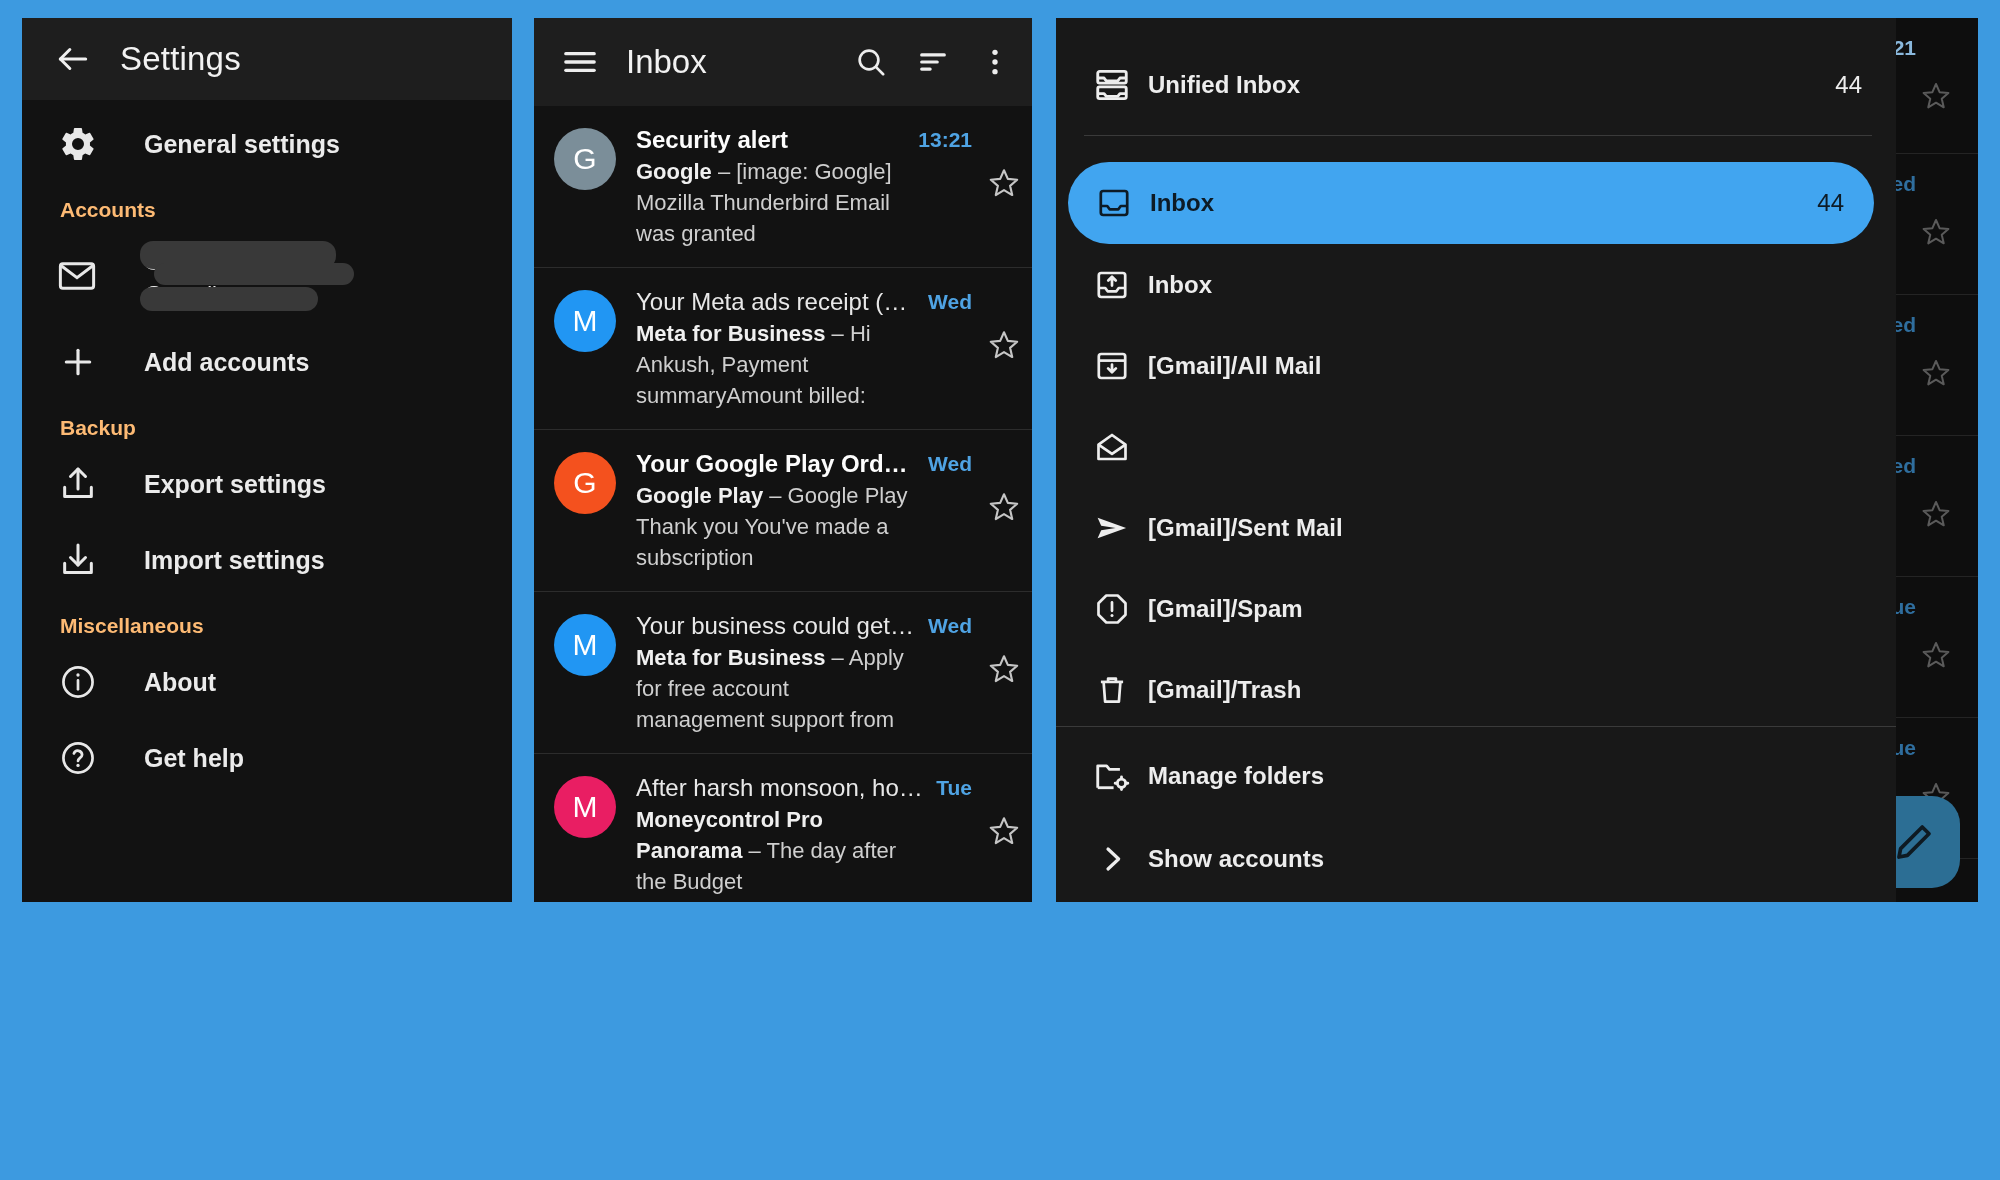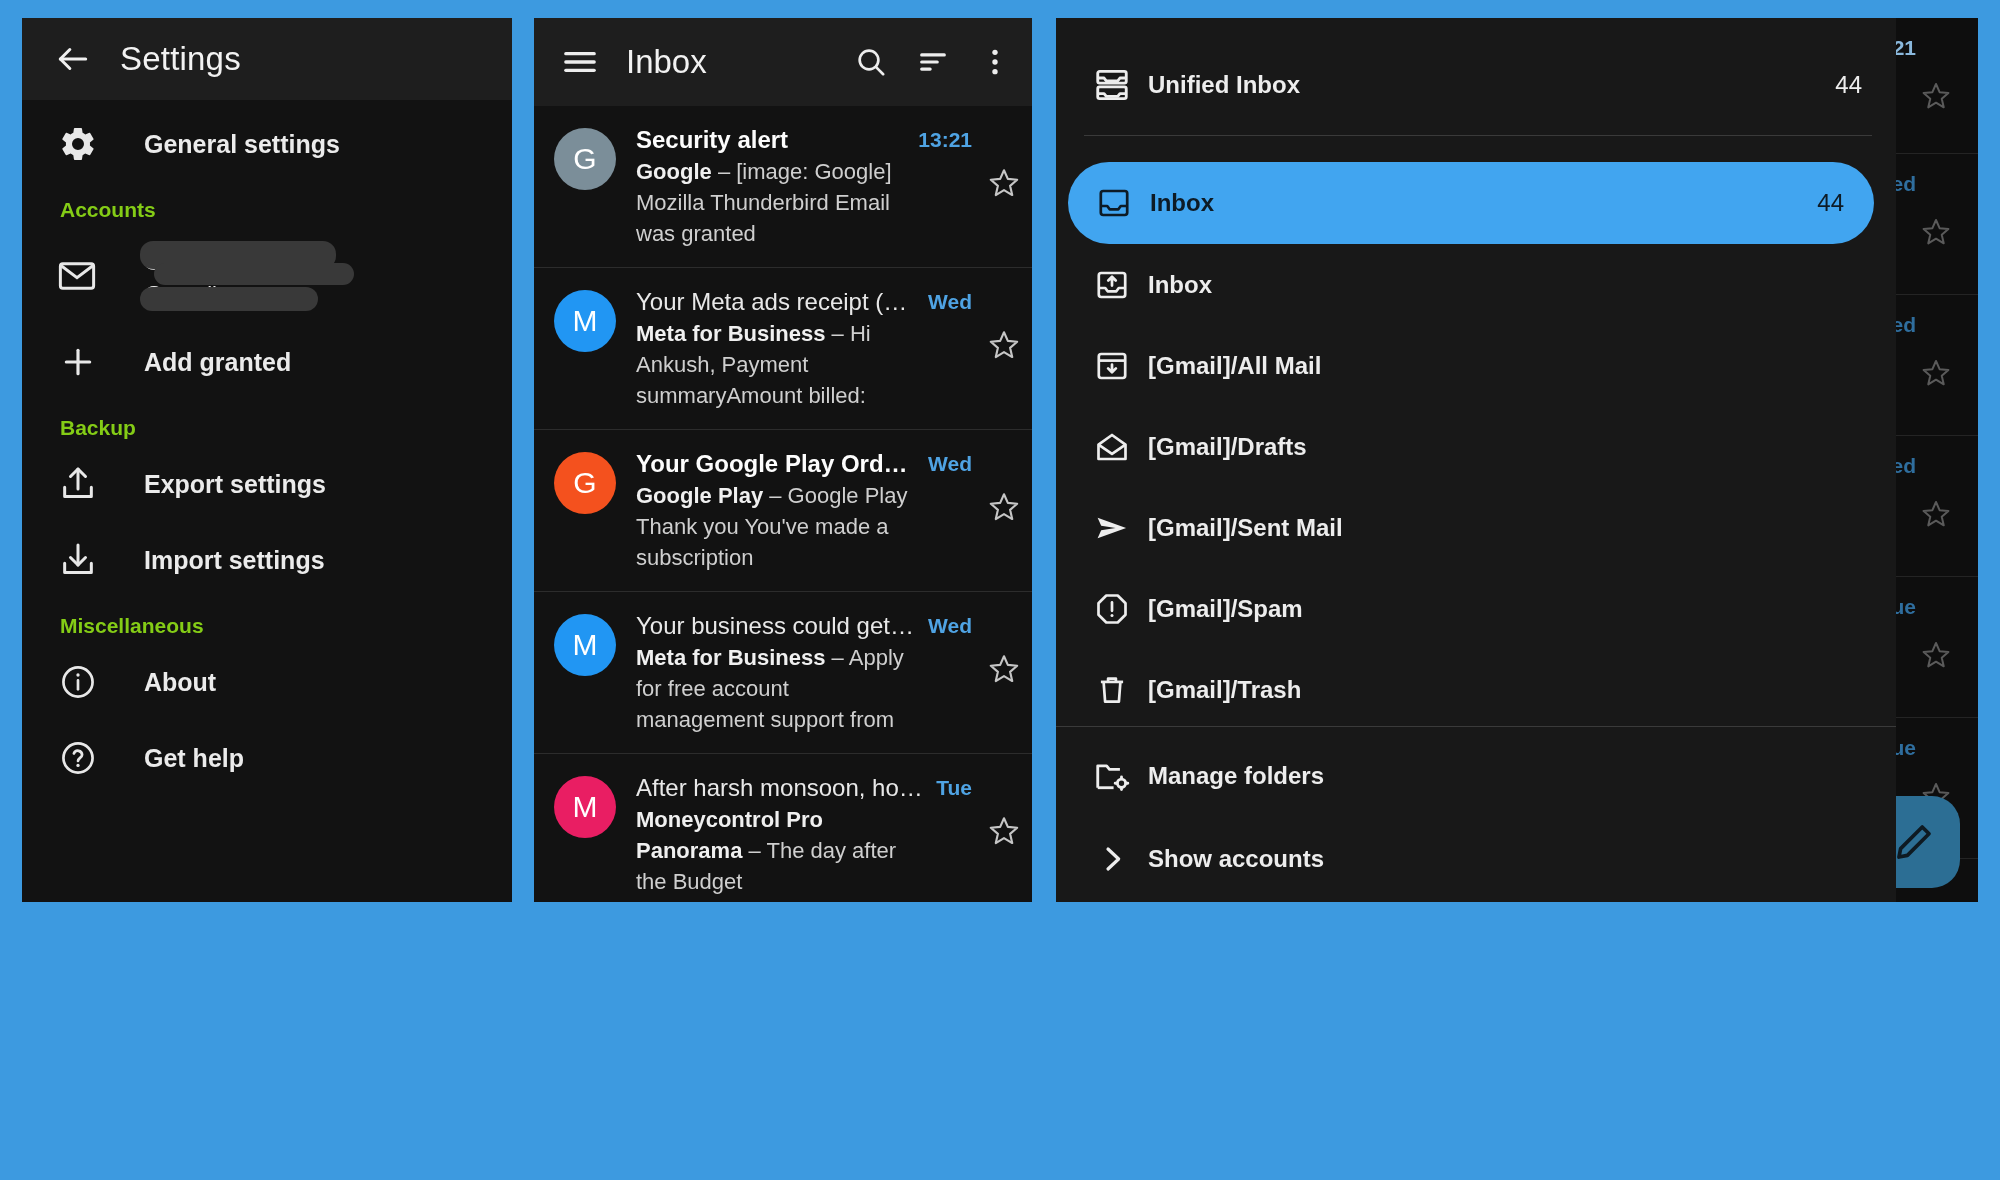--- a/index.html
+++ b/index.html
@@ -51,21 +51,21 @@
     flex: 0 0 44px;
     display: flex; align-items: center; justify-content: center;
   }
   .srow .slabel {
     margin-left: 44px;
     color: #ebebeb;
     font-size: 25px;
     font-weight: 700;
   }
   .sheader {
-    color: #84cc16;
+    color: #fdba74;
     font-size: 21px;
     font-weight: 700;
     padding: 16px 0 6px 38px;
   }
   .account-row {
     display: flex;
     align-items: center;
     height: 96px;
     padding-left: 34px;
     position: relative;
@@ -324,21 +324,21 @@
         </span>
       </div>
 
       <div class="srow">
         <span class="sicon">
           <svg width="40" height="40" viewBox="0 0 24 24" fill="none" stroke="#e8e8e8" stroke-width="1.9" stroke-linecap="round">
             <line x1="12" y1="5" x2="12" y2="19"></line>
               <line x1="5" y1="12" x2="19" y2="12"></line>
           </svg>
         </span>
-        <span class="slabel">Add granted</span>
+        <span class="slabel">Add accounts</span>
       </div>
 
       <div class="sheader">Backup</div>
 
       <div class="srow">
         <span class="sicon">
           <svg width="40" height="40" viewBox="0 0 24 24" fill="none" stroke="#e8e8e8" stroke-width="1.8" stroke-linecap="round" stroke-linejoin="round">
             <path d="M12 15V3"></path>
               <polyline points="7.5,7.5 12,3 16.5,7.5"></polyline>
               <path d="M4 14v5.5h16V14"></path>
@@ -614,21 +614,20 @@
               <span class="dlabel">[Gmail]/All Mail</span>
               <span class="dcount"></span>
             </div>
             <div class="drow">
               <span class="dicon">
                 <svg width="36" height="36" viewBox="0 0 24 24" fill="none" stroke="#ededed" stroke-width="1.8" stroke-linejoin="round">
                   <path d="M3 10.4L12 4l9 6.4V20H3z"></path>
                   <polyline points="3,10.4 12,16.6 21,10.4"></polyline>
                 </svg>
               </span>
-              <span class="dlabel">[Gmail]/Drafts</span>
               <span class="dcount"></span>
             </div>
             <div class="drow">
               <span class="dicon">
                 <svg width="36" height="36" viewBox="0 0 24 24" fill="#ededed">
                   <path d="M2.4 5.2L21.4 12 2.4 18.8l2.4-5.3 9.6-1.5-9.6-1.5z"></path>
                 </svg>
               </span>
               <span class="dlabel">[Gmail]/Sent Mail</span>
               <span class="dcount"></span>

